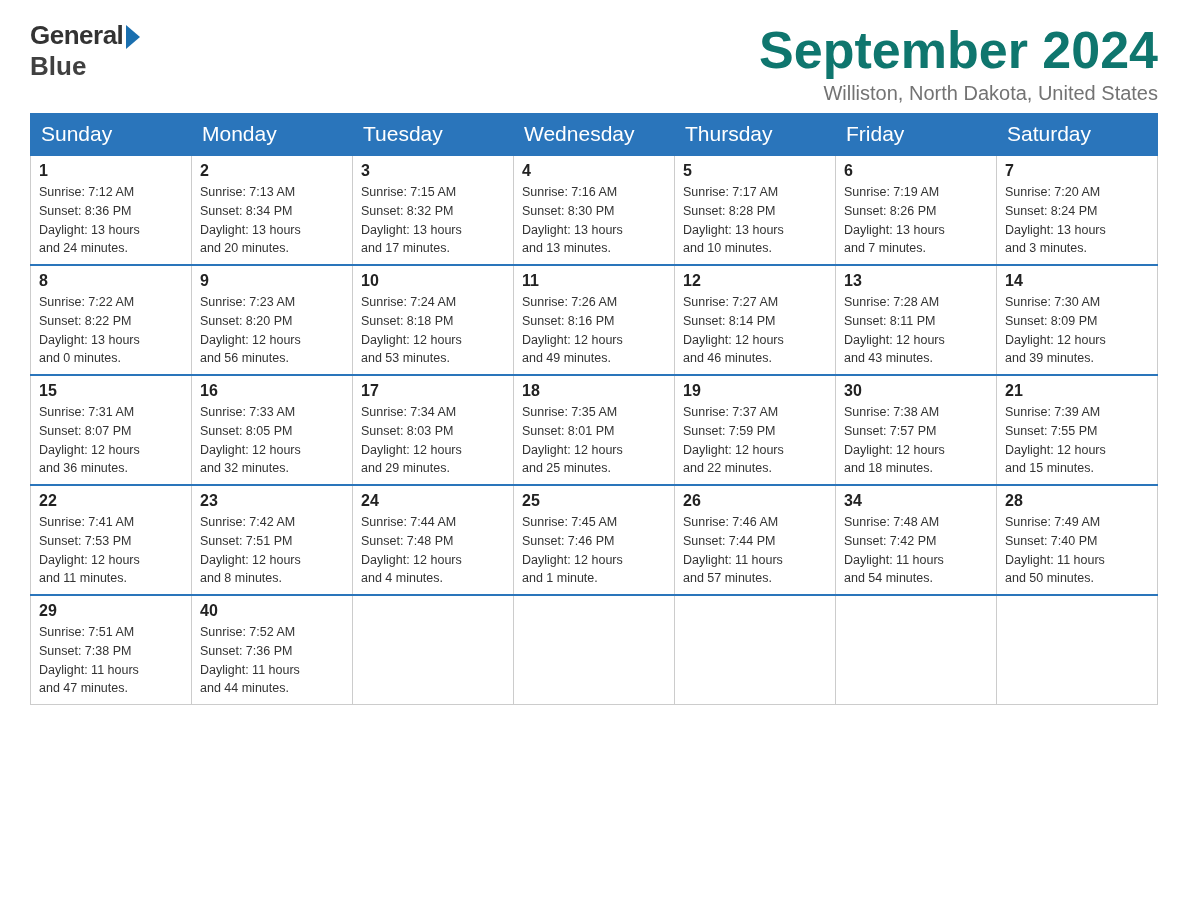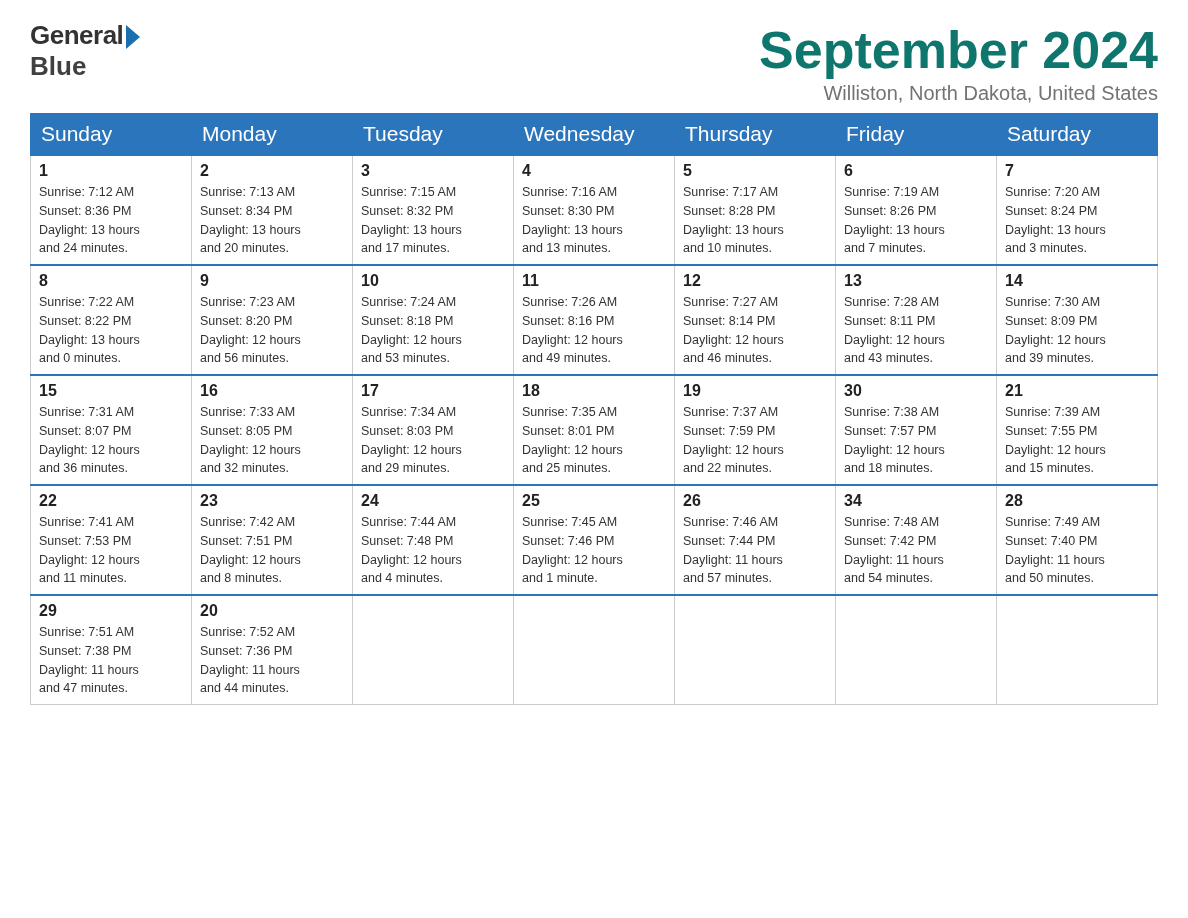--- a/index.html
+++ b/index.html
@@ -254,21 +254,21 @@
         <span class="day-number">28</span>
         <div class="day-info">Sunrise: 7:49 AM<br>Sunset: 7:40 PM<br>Daylight: 11 hours<br>and 50 minutes.</div>
       </td>
       </tr>
       <tr>
         <td>
         <span class="day-number">29</span>
         <div class="day-info">Sunrise: 7:51 AM<br>Sunset: 7:38 PM<br>Daylight: 11 hours<br>and 47 minutes.</div>
       </td>
         <td>
-        <span class="day-number">20</span>
+        <span class="day-number">40</span>
         <div class="day-info">Sunrise: 7:52 AM<br>Sunset: 7:36 PM<br>Daylight: 11 hours<br>and 44 minutes.</div>
       </td>
         <td class="empty-cell"></td>
         <td class="empty-cell"></td>
         <td class="empty-cell"></td>
         <td class="empty-cell"></td>
         <td class="empty-cell"></td>
       </tr>
     </tbody>
 </table>

